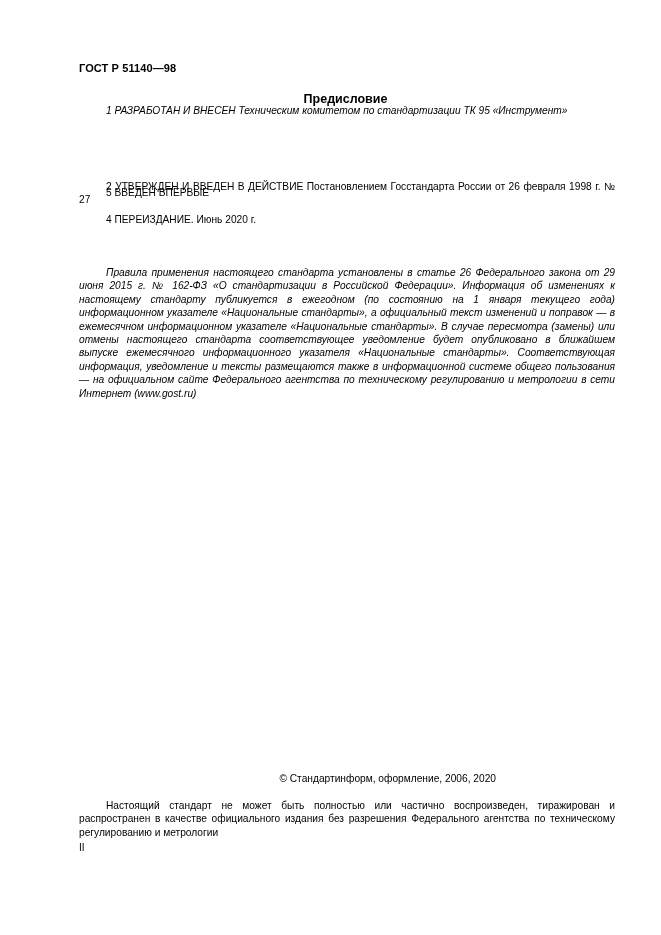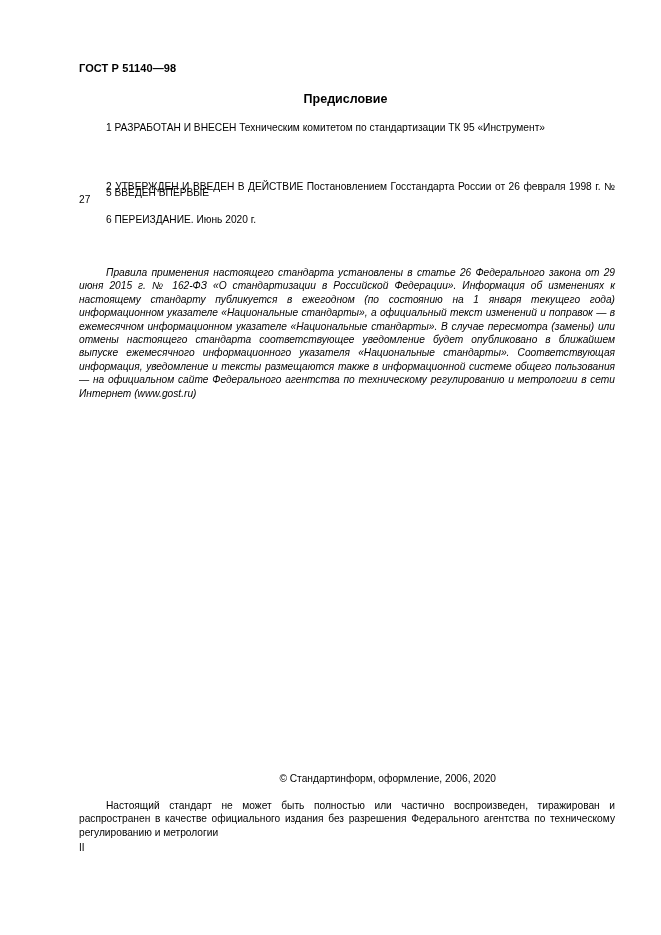--- a/index.html
+++ b/index.html
@@ -43,21 +43,21 @@
     }
     .item {
       position: absolute;
       left: 79px;
       width: 536px;
       font-size: 10.2px;
       line-height: 13px;
       text-align: justify;
       text-indent: 27px;
     }
-    .item-1 { top: 121px; }
+    .item-1 { top: 104px; font-style: italic; }
     .item-2 { top: 148px; margin-top: 32px; }
     .item-3 { top: 186px; }
     .item-4 { top: 213px; }
 
     .notice {
       position: absolute;
       left: 79px;
       width: 536px;
       top: 266px;
       font-size: 10.2px;
@@ -100,21 +100,21 @@
   <div class="doc-code">ГОСТ Р 51140—98</div>
 
   <div class="foreword-title">Предисловие</div>
 
   <div class="item item-1">1 РАЗРАБОТАН И ВНЕСЕН Техническим комитетом по стандартизации ТК 95 «Инструмент»</div>
 
   <div class="item item-2">2 УТВЕРЖДЕН И ВВЕДЕН В ДЕЙСТВИЕ Постановлением Госстандарта России от 26 февраля 1998 г. № 27</div>
 
   <div class="item item-3">5 ВВЕДЕН ВПЕРВЫЕ</div>
 
-  <div class="item item-4">6 ПЕРЕИЗДАНИЕ. Июнь 2020 г.</div>
+  <div class="item item-4">4 ПЕРЕИЗДАНИЕ. Июнь 2020 г.</div>
 
   <div class="notice">Правила применения настоящего стандарта установлены в статье 26 Федерального закона от 29 июня 2015 г. № 162-ФЗ «О стандартизации в Российской Федерации». Информация об изменениях к настоящему стандарту публикуется в ежегодном (по состоянию на 1 января текущего года) информационном указателе «Национальные стандарты», а официальный текст изменений и поправок — в ежемесячном информационном указателе «Национальные стандарты». В случае пересмотра (замены) или отмены настоящего стандарта соответствующее уведомление будет опубликовано в ближайшем выпуске ежемесячного информационного указателя «Национальные стандарты». Соответствующая информация, уведомление и тексты размещаются также в информационной системе общего пользования — на официальном сайте Федерального агентства по техническому регулированию и метрологии в сети Интернет (www.gost.ru)</div>
 
   <div class="copyright">© Стандартинформ, оформление, 2006, 2020</div>
 
   <div class="reproduction">Настоящий стандарт не может быть полностью или частично воспроизведен, тиражирован и распространен в качестве официального издания без разрешения Федерального агентства по техническому регулированию и метрологии</div>
 
   <div class="page-number">II</div>
 
 </div>

